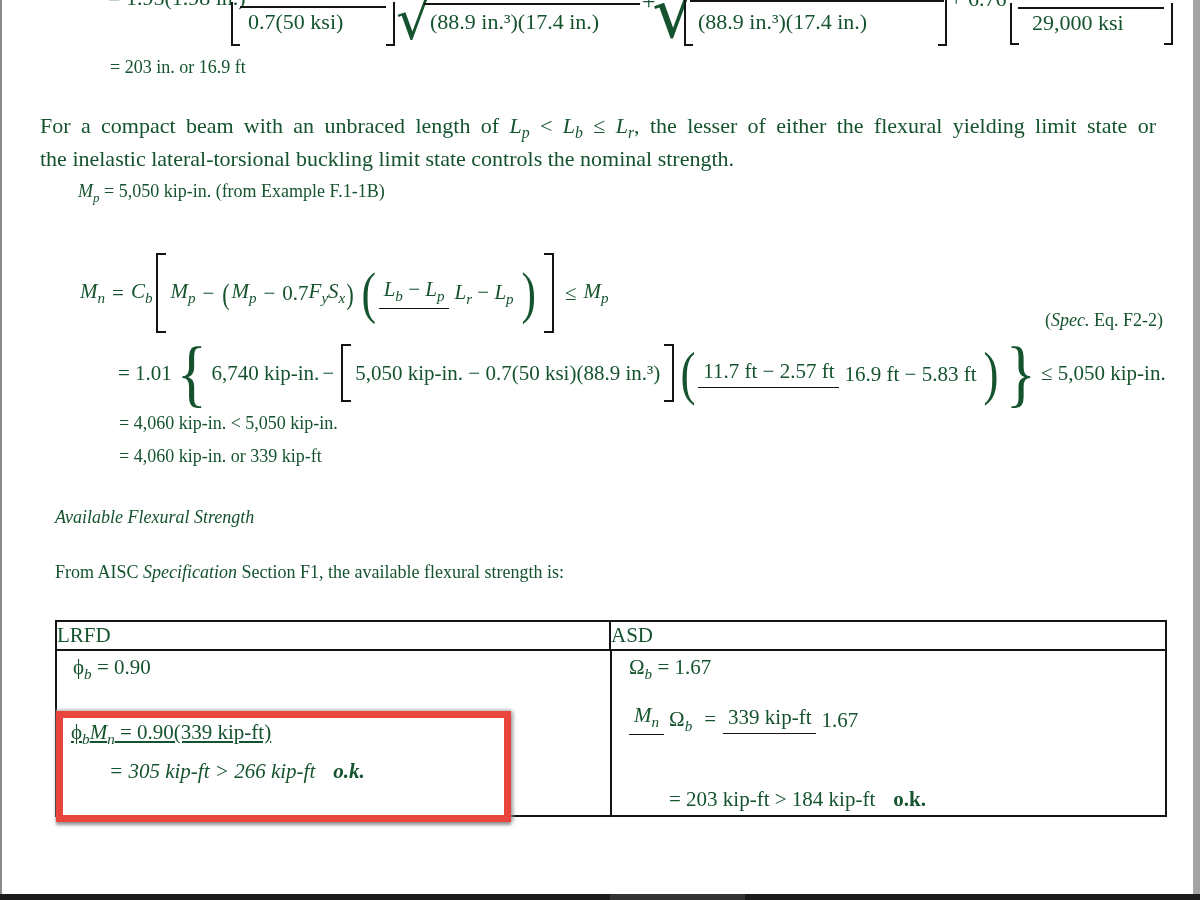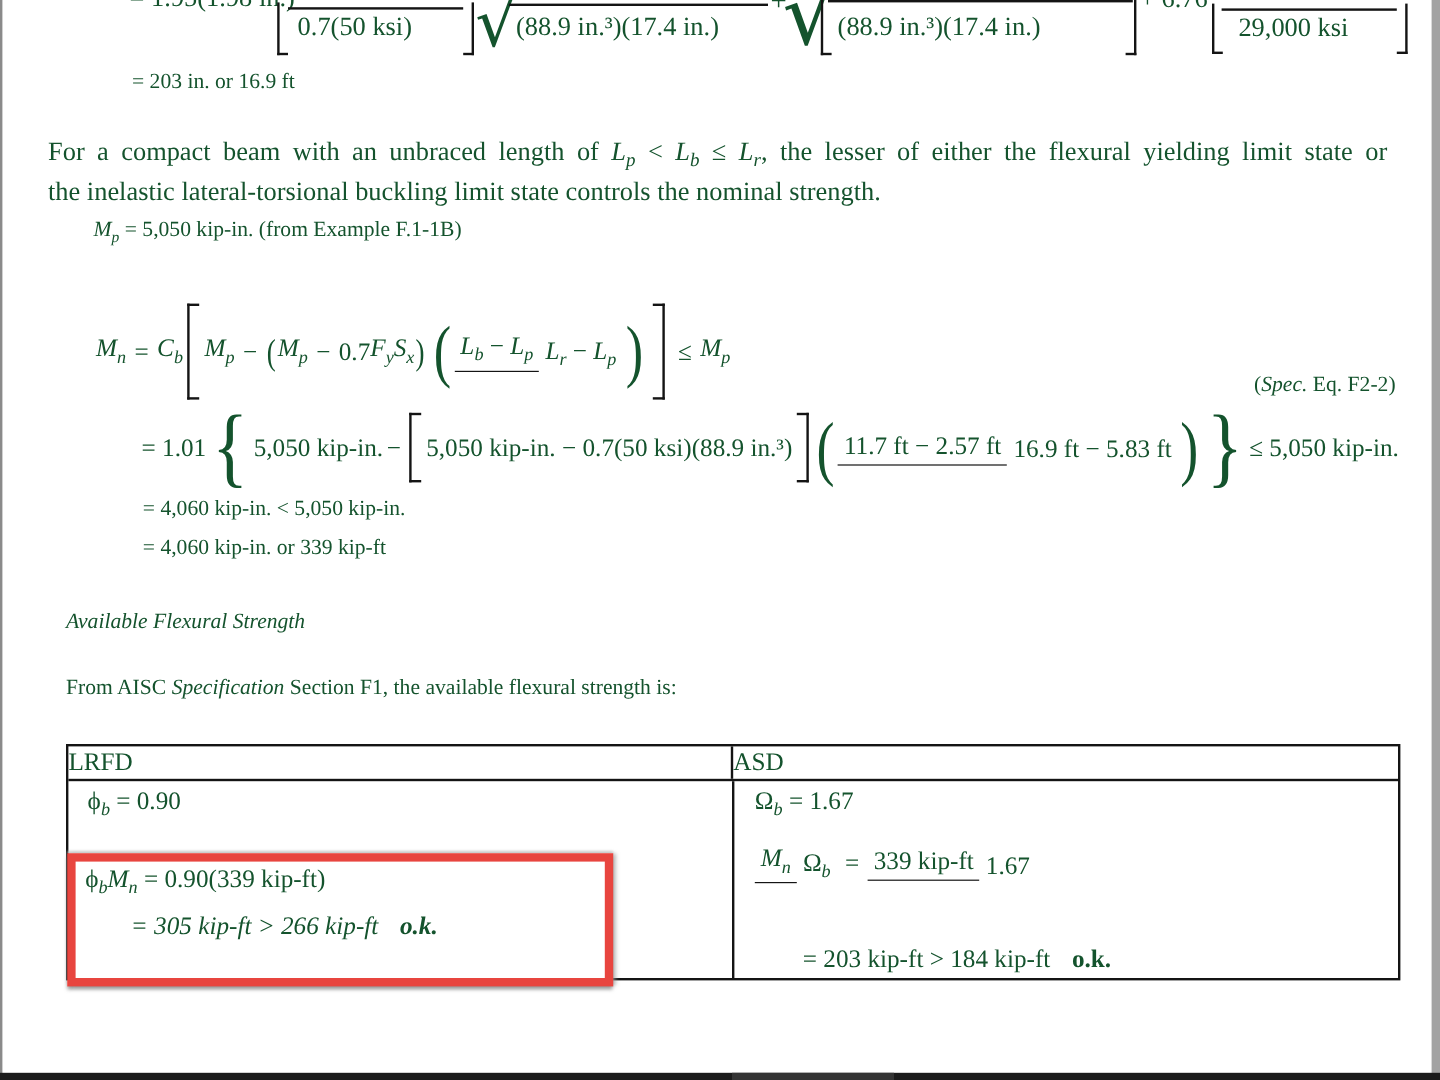--- a/index.html
+++ b/index.html
@@ -113,21 +113,21 @@
     <span class="sqb r" style="height:76px;"></span>
     <span class="op">≤</span>
     <span class="upright"><i>M</i><sub>p</sub></span>
   </div>
 
   <div class="t" style="right:37px;top:282px;left:auto;margin-top:28px;"><span>(</span><span class="it">Spec.</span><span> Eq. F2-2)</span></div>
 
   <div class="eqrow" style="left:118px;top:333px;height:80px;">
     <span>= 1.01</span>
     <span class="brace" style="font-size:74px;">{</span>
-    <span>5,050 kip-in. </span>
+    <span>6,740 kip-in. </span>
     <span class="opn">−</span>
     <span class="sqb l" style="height:54px;"></span>
     <span>5,050 kip-in. − 0.7(50 ksi)(88.9 in.³)</span>
     <span class="sqb r" style="height:54px;"></span>
     <span class="par" style="font-size:60px;">(</span>
     <span class="frac">
       <span class="num">11.7 ft − 2.57 ft</span>
       <span class="den">16.9 ft − 5.83 ft</span>
     </span>
     <span class="par" style="font-size:60px;">)</span>
@@ -144,21 +144,21 @@
 
   <div class="tbl">
     <div class="thead">
       <div class="hc first">LRFD</div>
       <div class="hc">ASD</div>
     </div>
     <div class="tbody">
       <div class="coldiv"></div>
 
       <div class="cellline" style="left:16px;top:4px;"><span>ϕ</span><sub>b</sub><span> = 0.90</span></div>
-      <div class="cellline" style="left:14px;top:69px;"><span>ϕ</span><sub>b</sub><span class="it">M</span><sub>n</sub><span> = 0.90(339 kip-ft)</span></div>
+      <div class="cellline" style="left:14px;top:69px;text-decoration:underline;"><span>ϕ</span><sub>b</sub><span class="it">M</span><sub>n</sub><span> = 0.90(339 kip-ft)</span></div>
       <div class="cellline" style="left:52px;top:108px;font-style:italic;"><span>= 305 kip-ft &gt; 266 kip-ft</span><span class="bold okspace">o.k.</span></div>
 
       <div class="cellline" style="left:572px;top:4px;"><span>Ω</span><sub>b</sub><span> = 1.67</span></div>
       <div class="cellline" style="left:572px;top:52px;display:flex;align-items:center;">
         <span class="frac">
           <span class="num"><i>M</i><sub>n</sub></span>
           <span class="den"><span>Ω</span><sub>b</sub></span>
         </span>
         <span class="op">=</span>
         <span class="frac">

